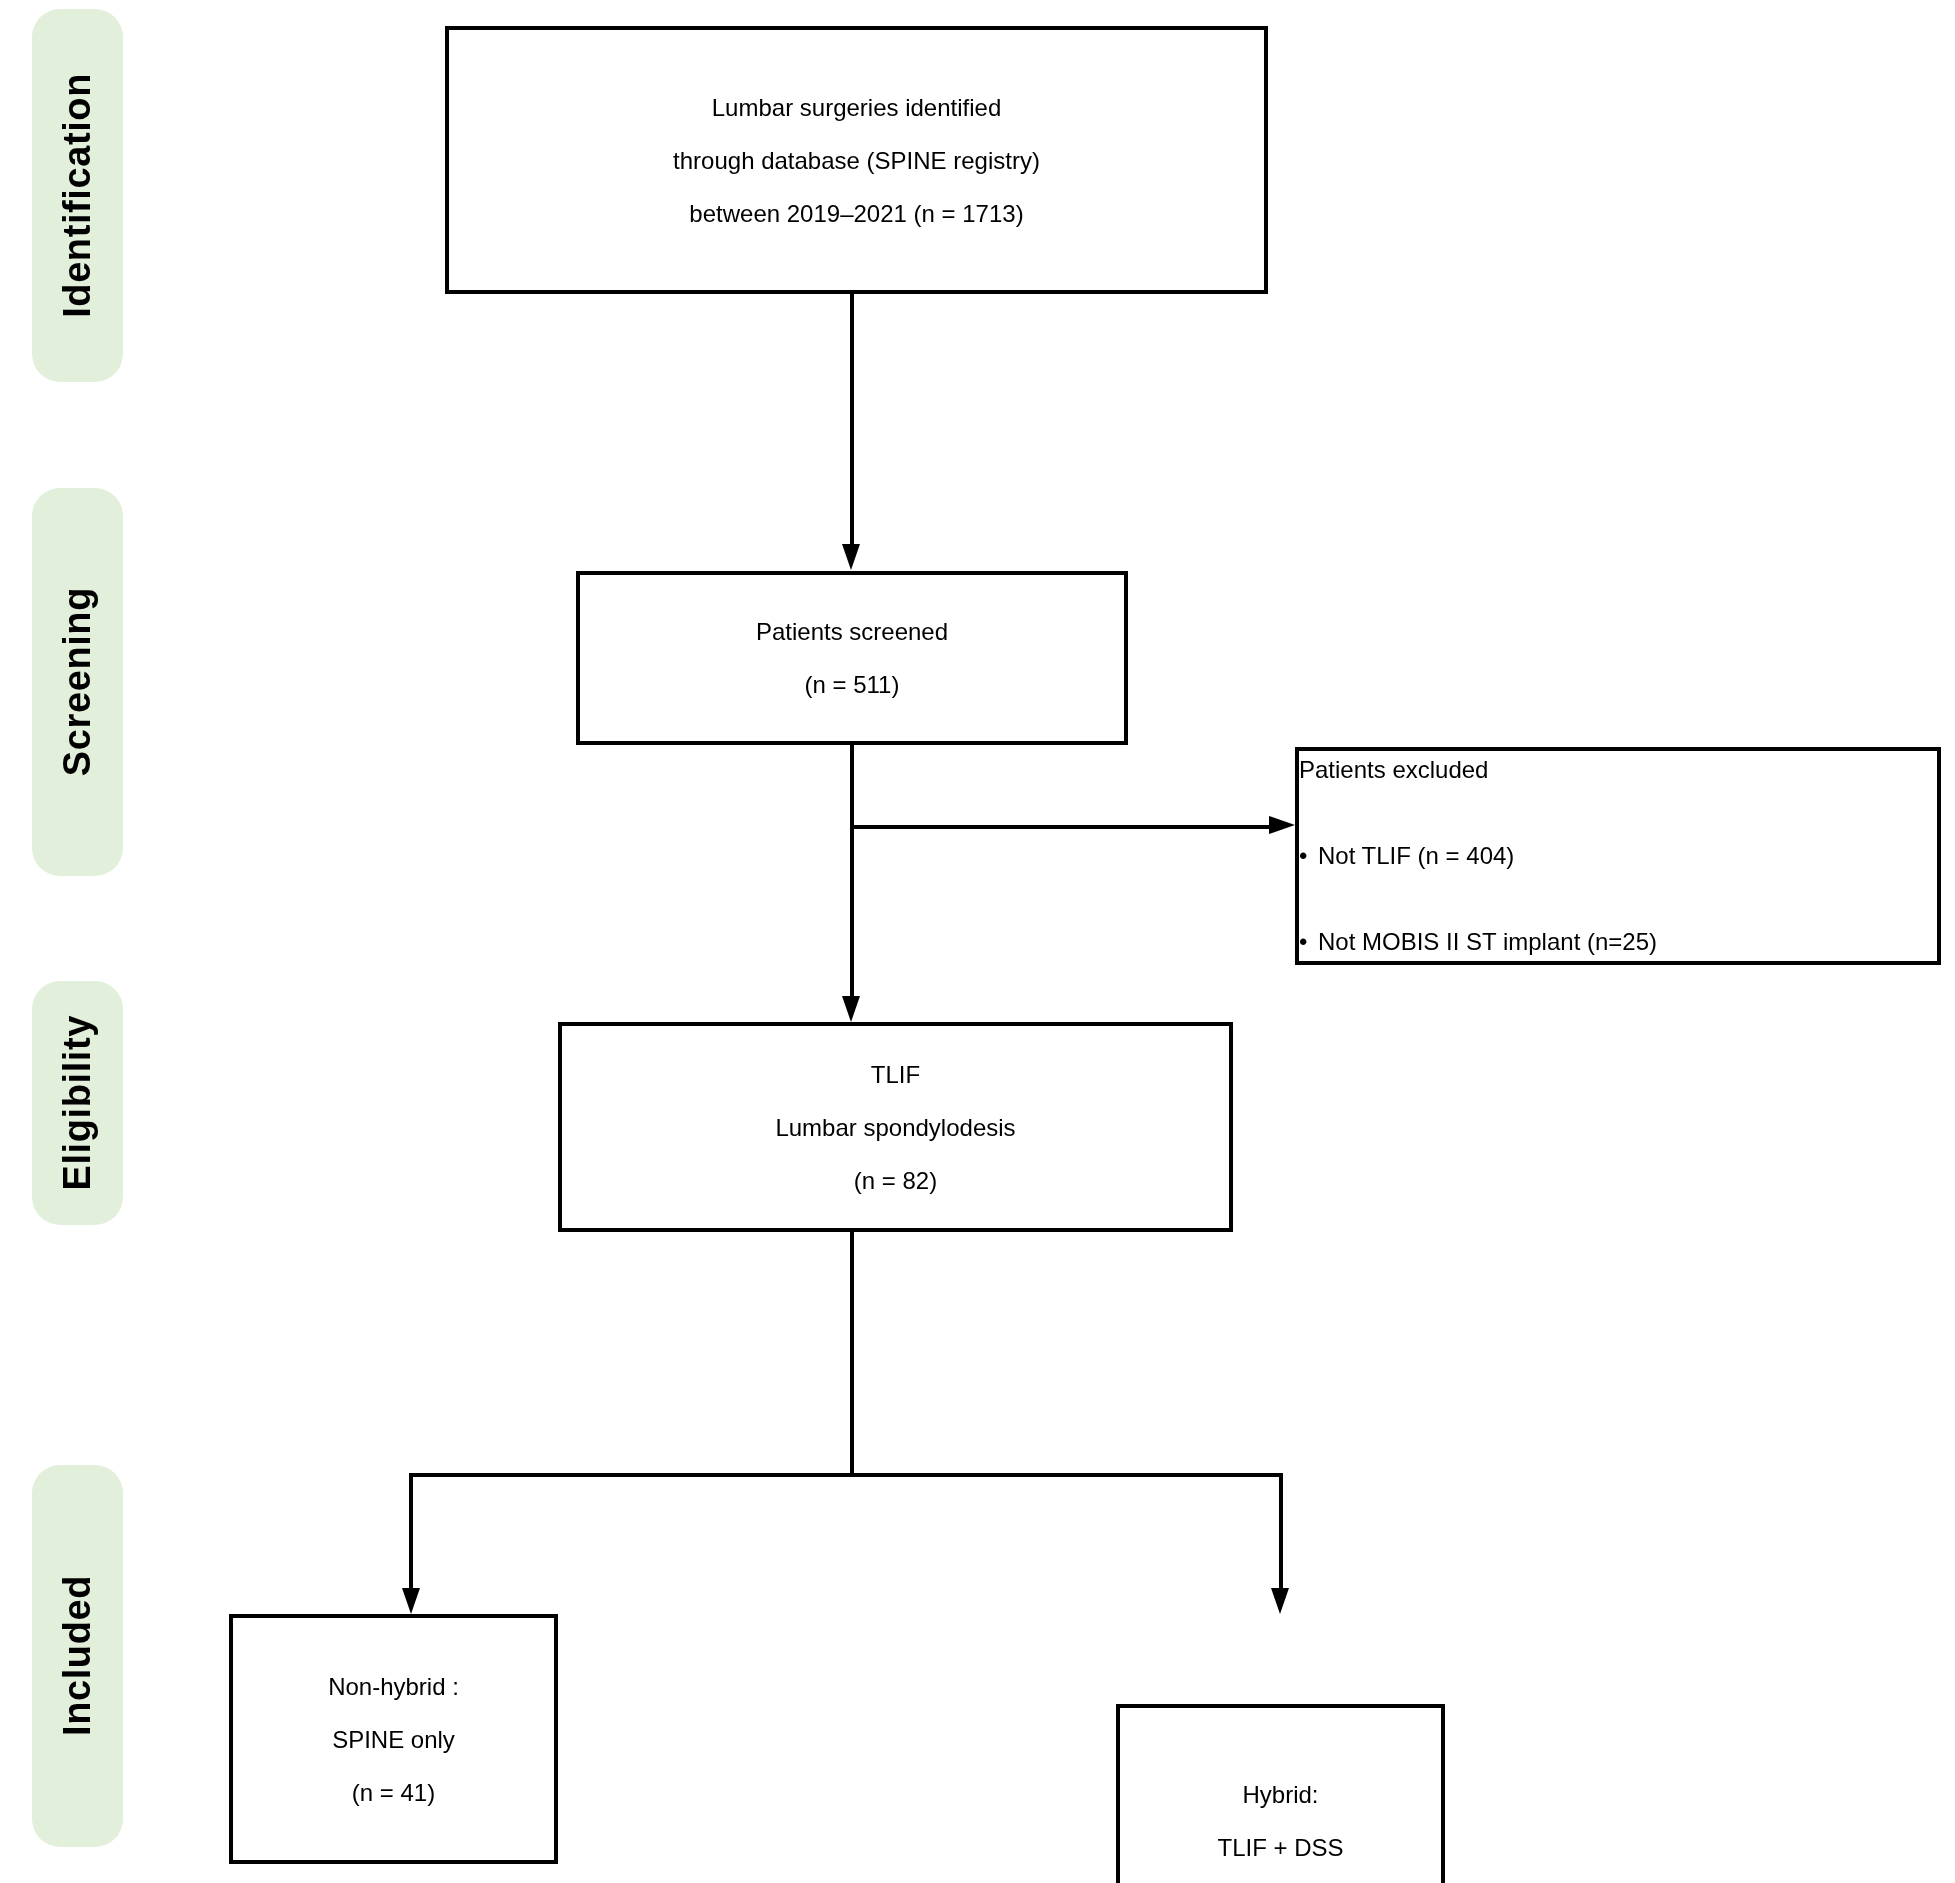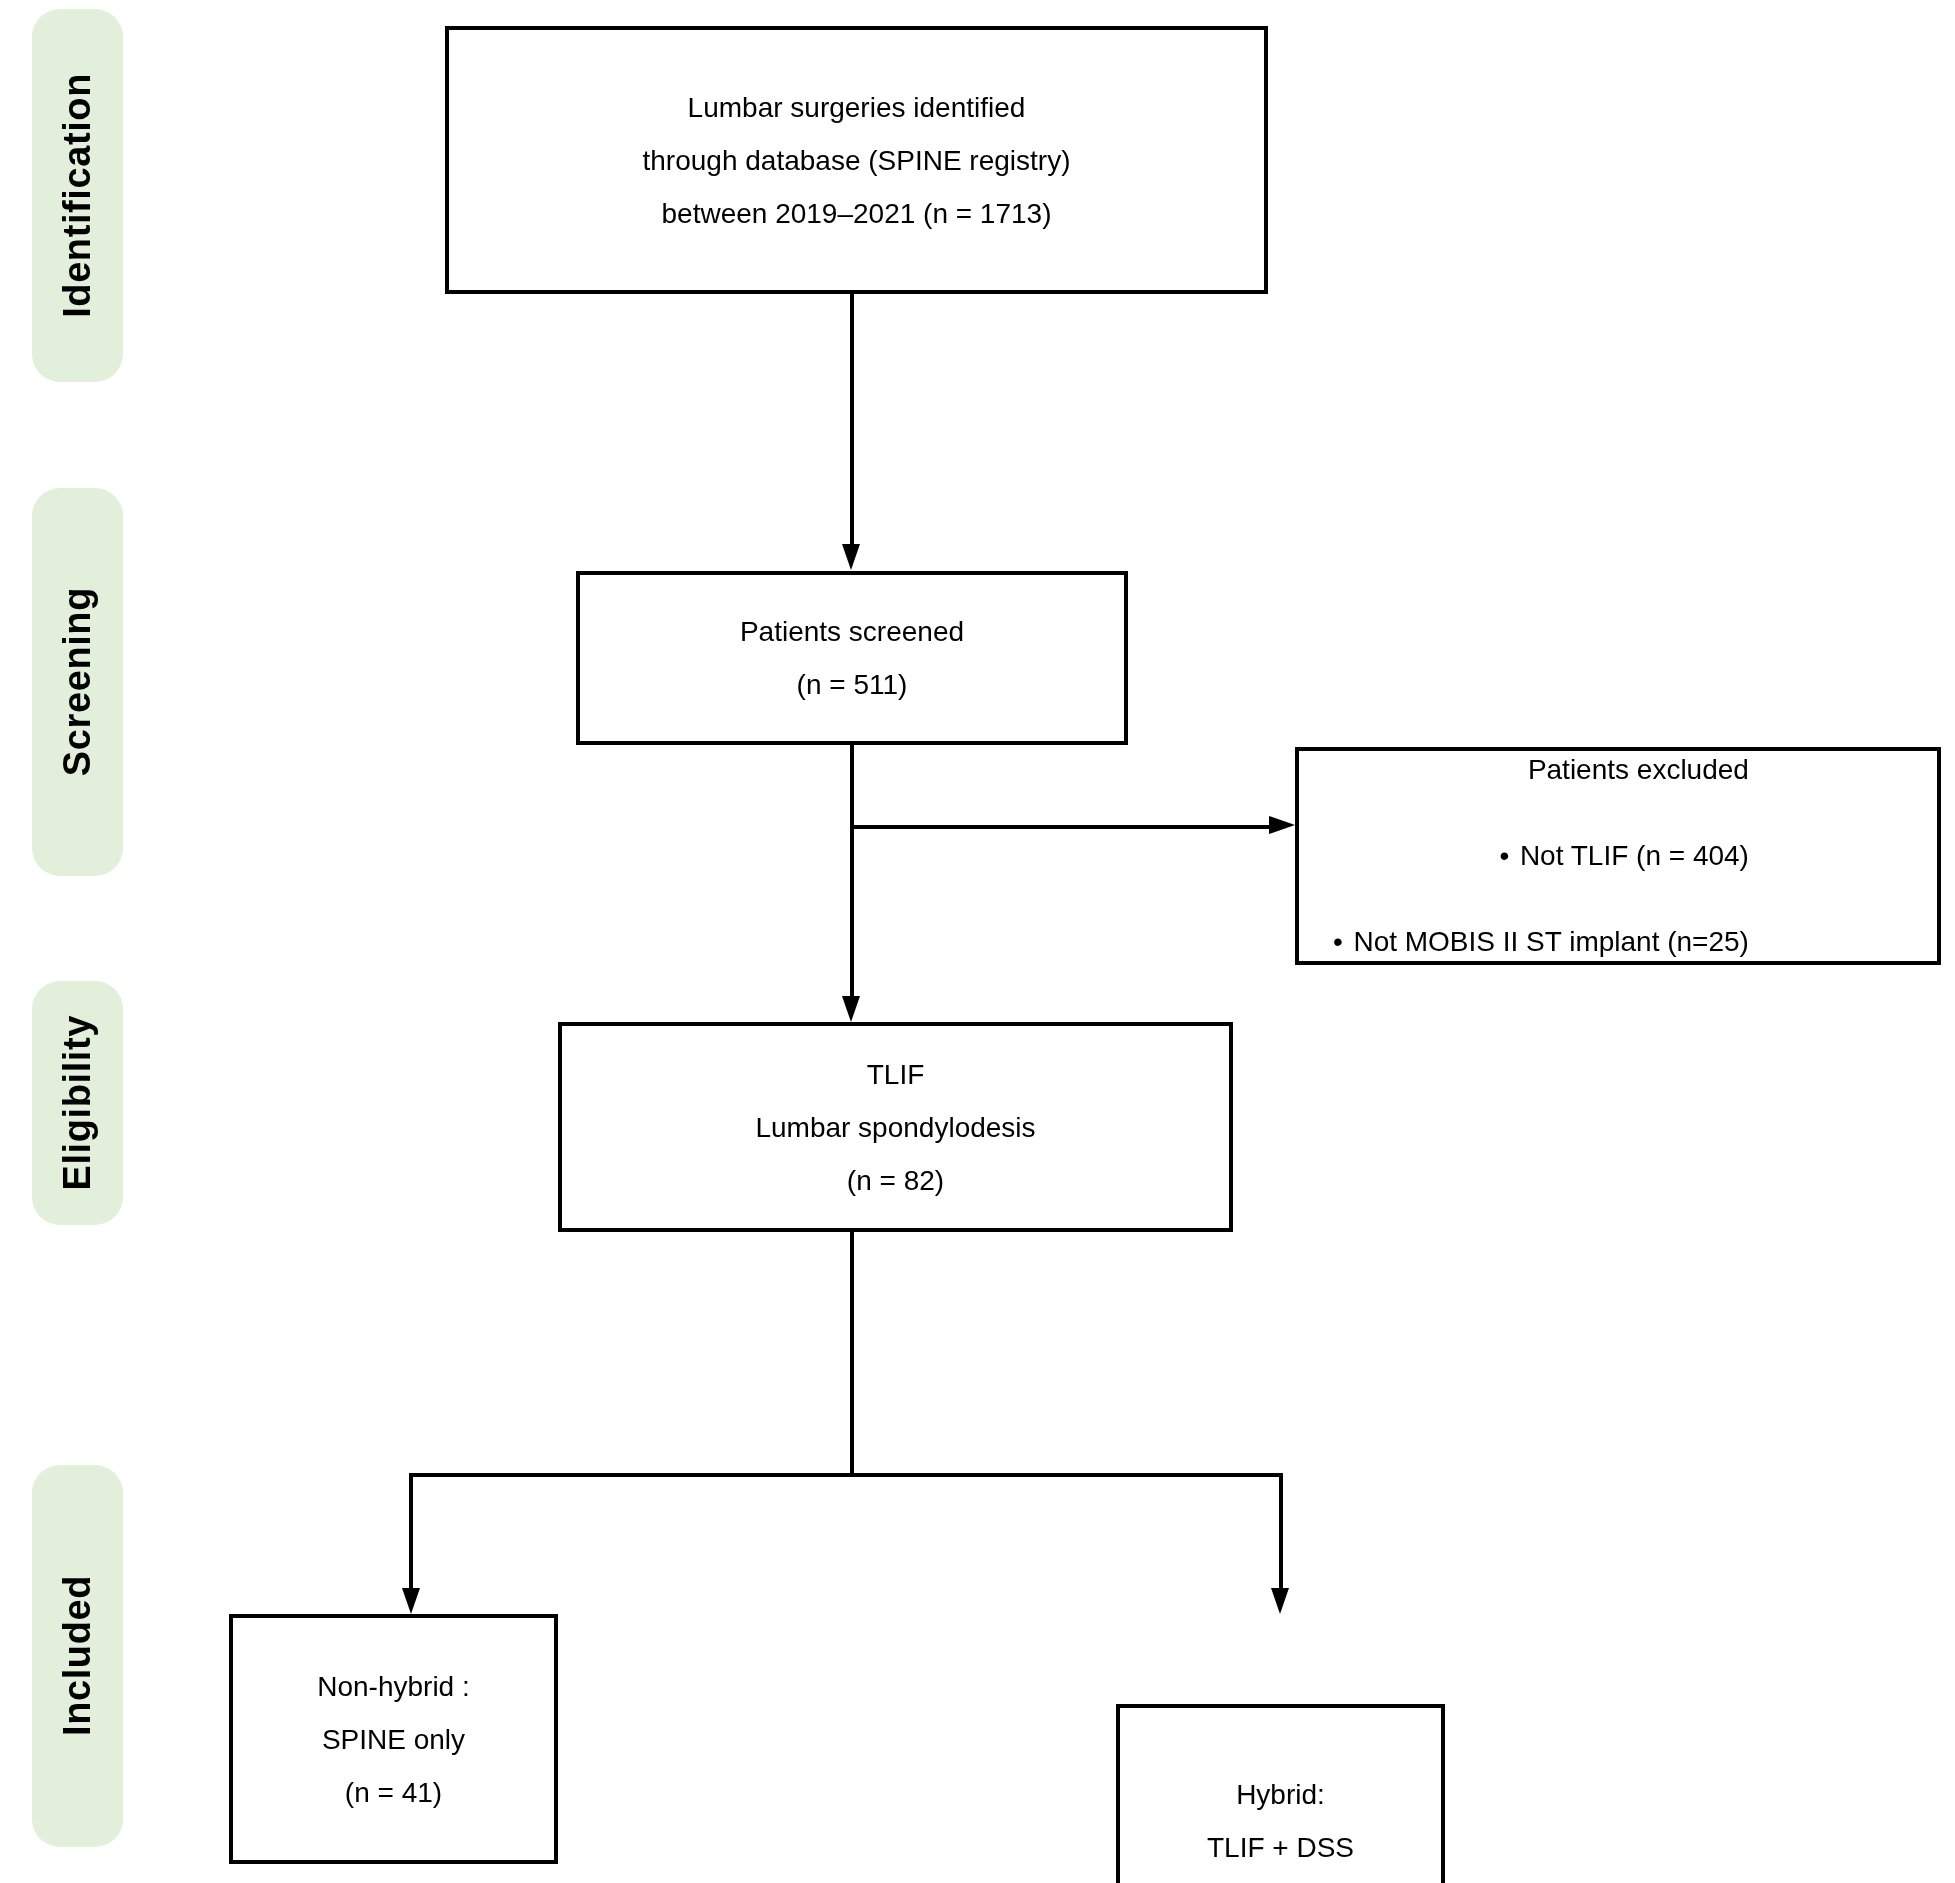--- a/index.html
+++ b/index.html
@@ -45,26 +45,26 @@
   .box {
     position: absolute;
     background: var(--box-bg);
     border: 4.1px solid var(--line);
     display: flex;
     align-items: center;
     justify-content: center;
   }
   .box-lines {
     text-align: center;
-    font-size: 28px;
+    font-size: 24px;
     line-height: 53px;
     color: var(--text);
   }
   .box.left-align { justify-content: flex-start; }
-  .box.left-align .box-lines { text-align: right; padding-left: 34px; padding-right: 11.7px; line-height: 54px; }
+  .box.left-align .box-lines { text-align: left; padding-right: 11.7px; line-height: 54px; }
   .bullet-row { white-space: nowrap; margin-top: 32px; }
   .bullet-glyph { margin-right: 10.6px; }
 
   
   .vline { position: absolute; width: 3.5px; background: var(--line); }
   .hline { position: absolute; height: 3.5px; background: var(--line); }
   .arrow-down {
     position: absolute; width: 0; height: 0;
     border-left: 9.4px solid transparent;
     border-right: 9.4px solid transparent;

